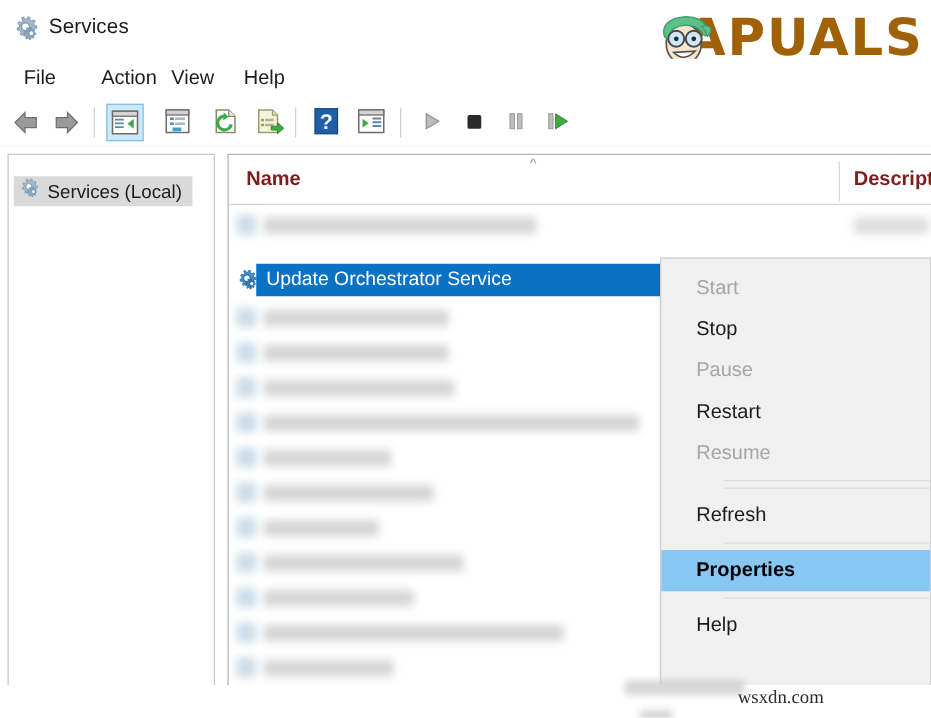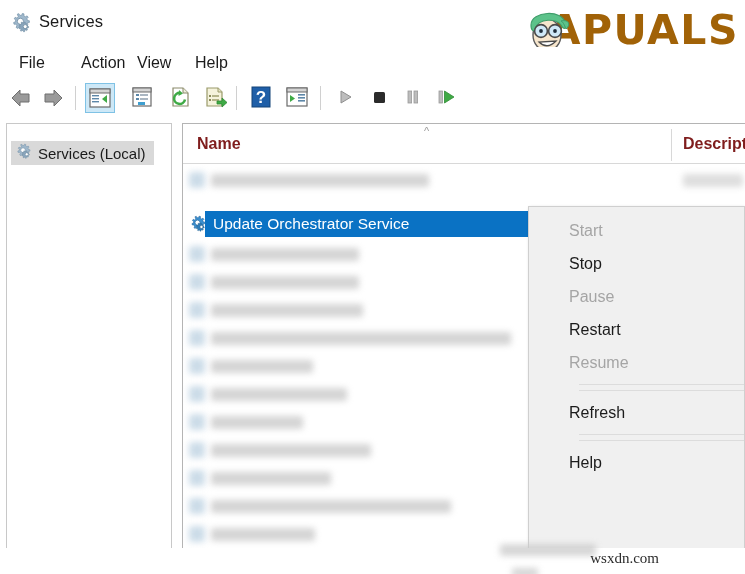--- a/index.html
+++ b/index.html
@@ -280,21 +280,21 @@
     background: #f0f0f0;
     border: 1px solid #cfcfcf;
     box-sizing: border-box;
     box-shadow: 1px 1px 3px rgba(0,0,0,0.16);
     z-index: 50;
   }
   .ctx-item {
     position: relative;
     height: 33px;
     line-height: 33px;
-    padding-left: 40px;
+    padding-left: 28px;
     font-size: 16px;
     color: #1b1b1b;
     white-space: nowrap;
     cursor: default;
   }
   .ctx-item.disabled { color: #a5a5a5; }
   .ctx-item.highlight {
     background: #87c7f2;
     font-weight: bold;
     color: #000000;
@@ -610,20 +610,21 @@
 
   <div class="ctx-sep"></div>
 
 
   <div class="ctx-sep"></div>
 
   <div class="ctx-item">Refresh</div>
 
   <div class="ctx-sep"></div>
 
+  <div class="ctx-item highlight">Properties</div>
 
   <div class="ctx-sep"></div>
 
   <div class="ctx-item">Help</div>
 </div>
 
 <div id="watermark">
   <div class="wm-ghost" style="left:500px; top:-4px; width:96px; height:12px;"></div>
   <div class="wm-ghost" style="left:512px; top:20px; width:26px; height:10px;"></div>
   <div id="watermark-text">wsxdn.com</div>

